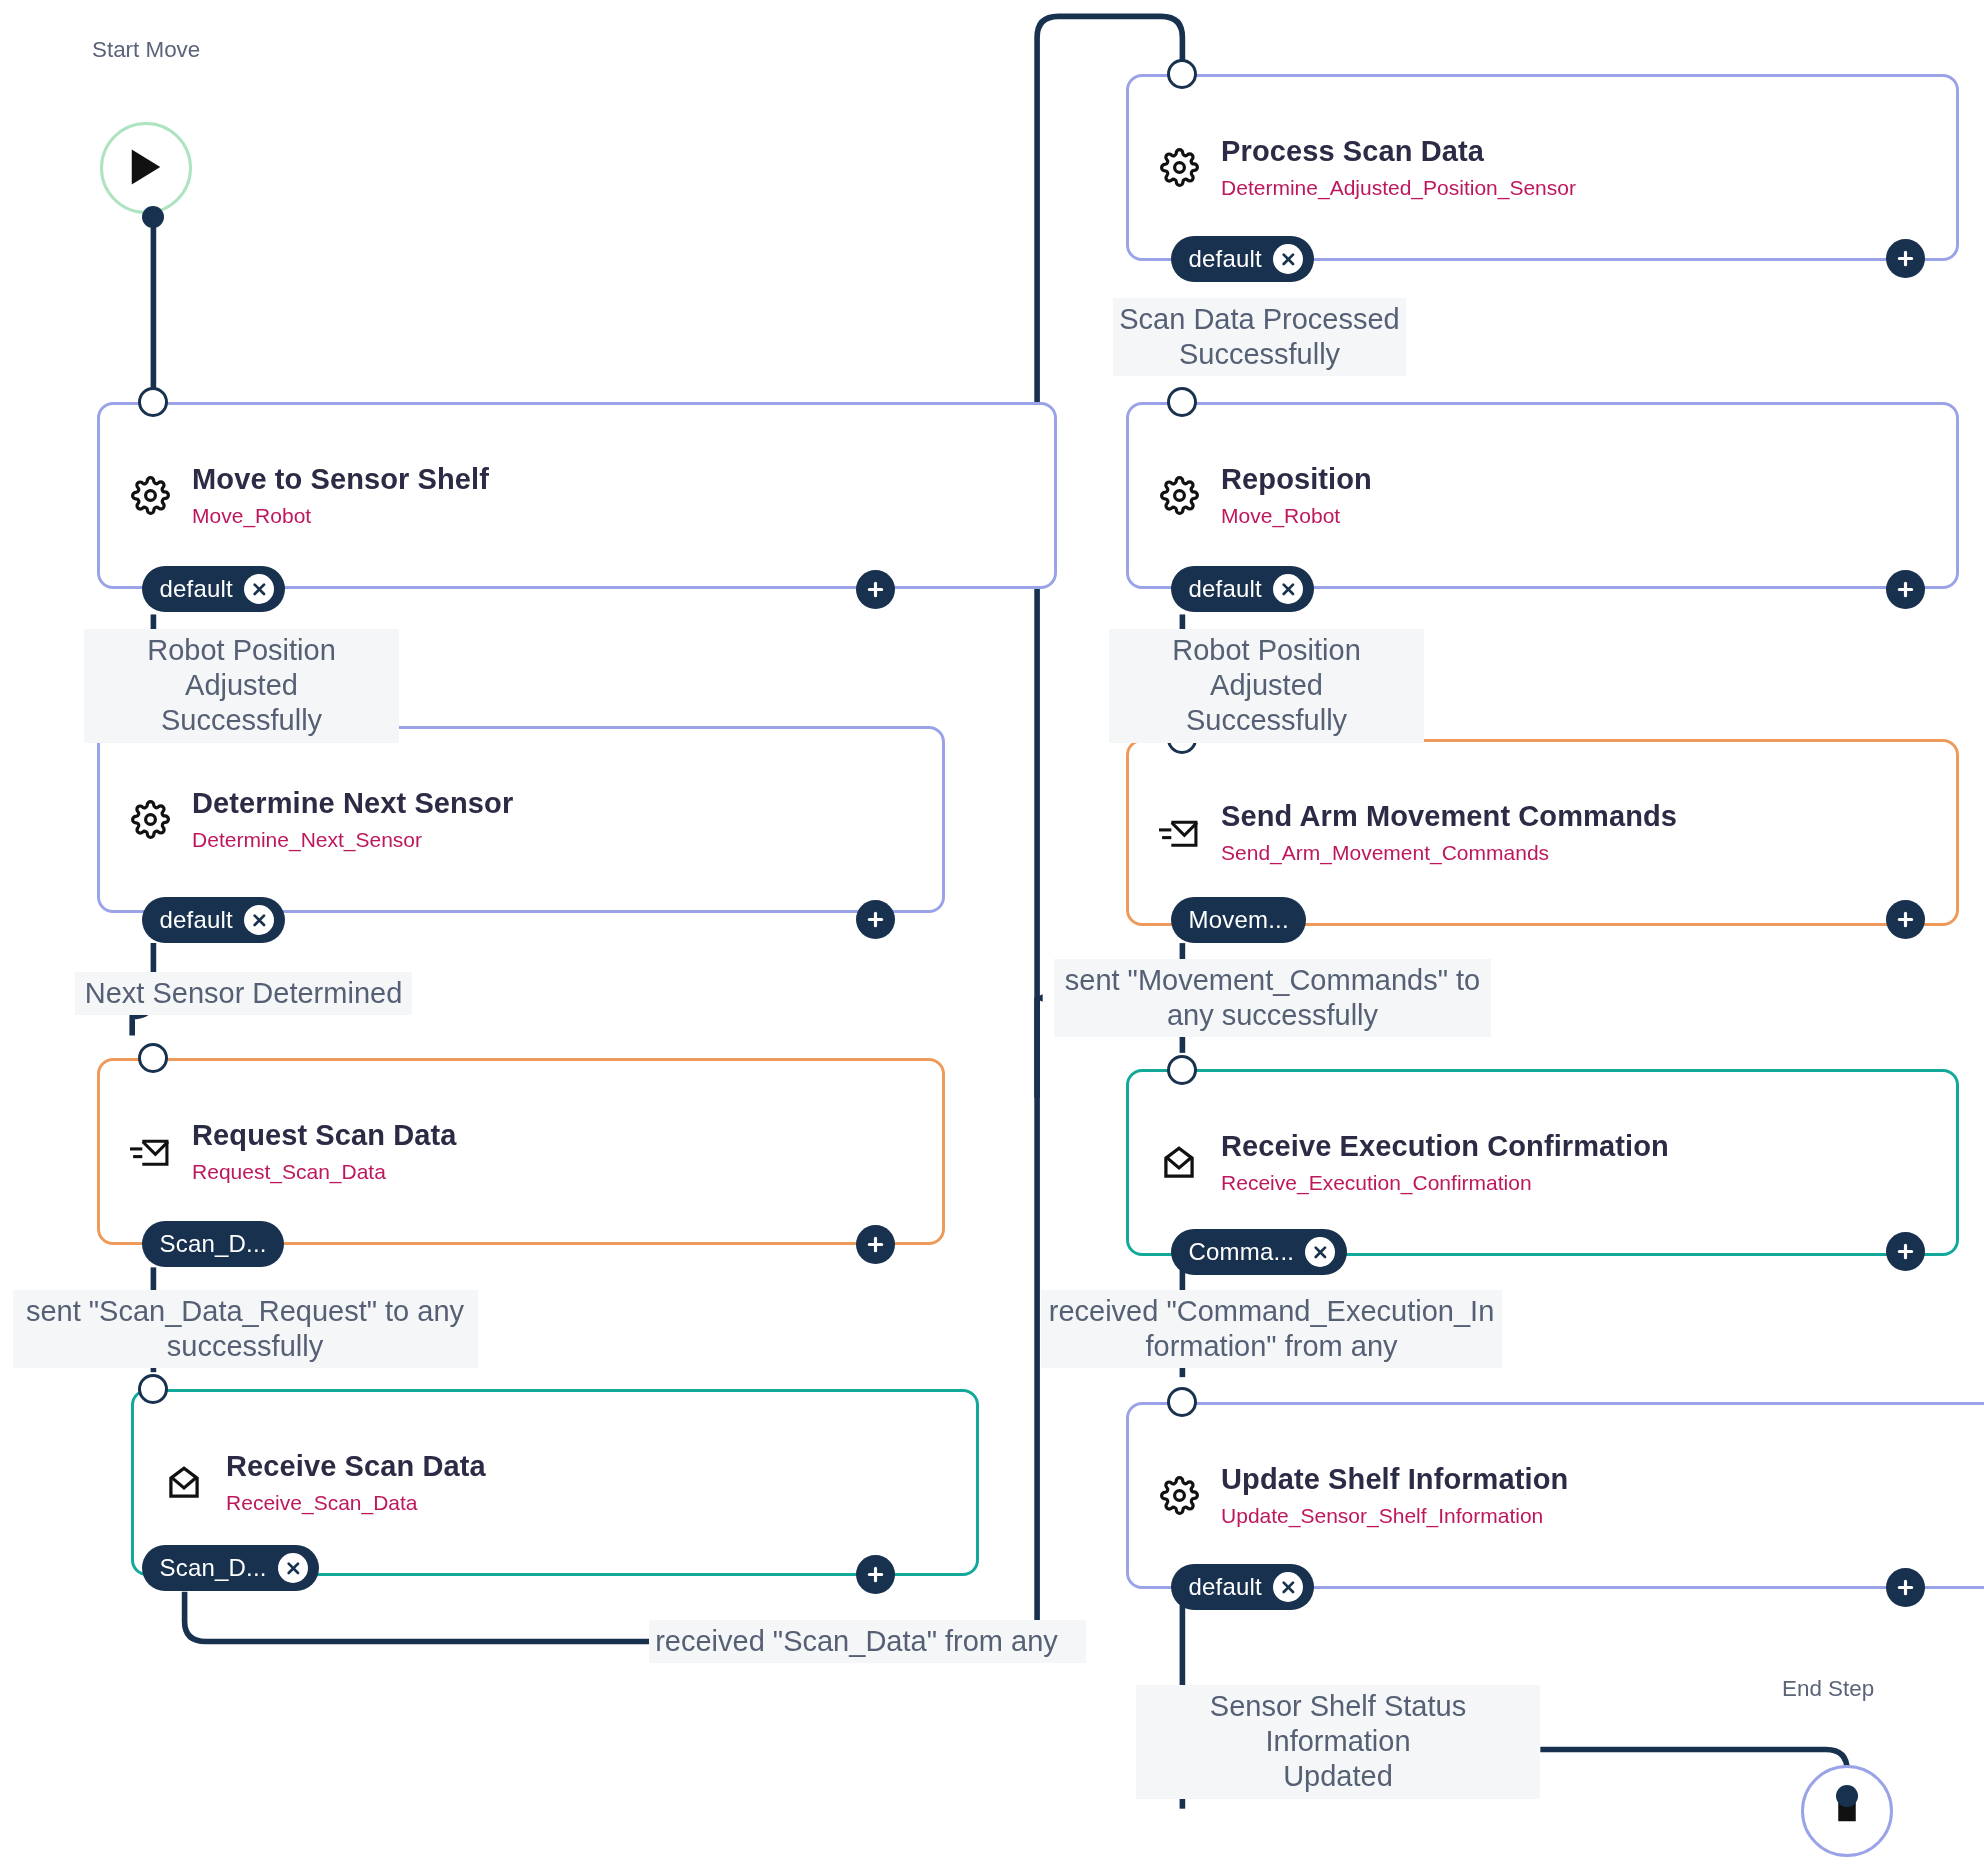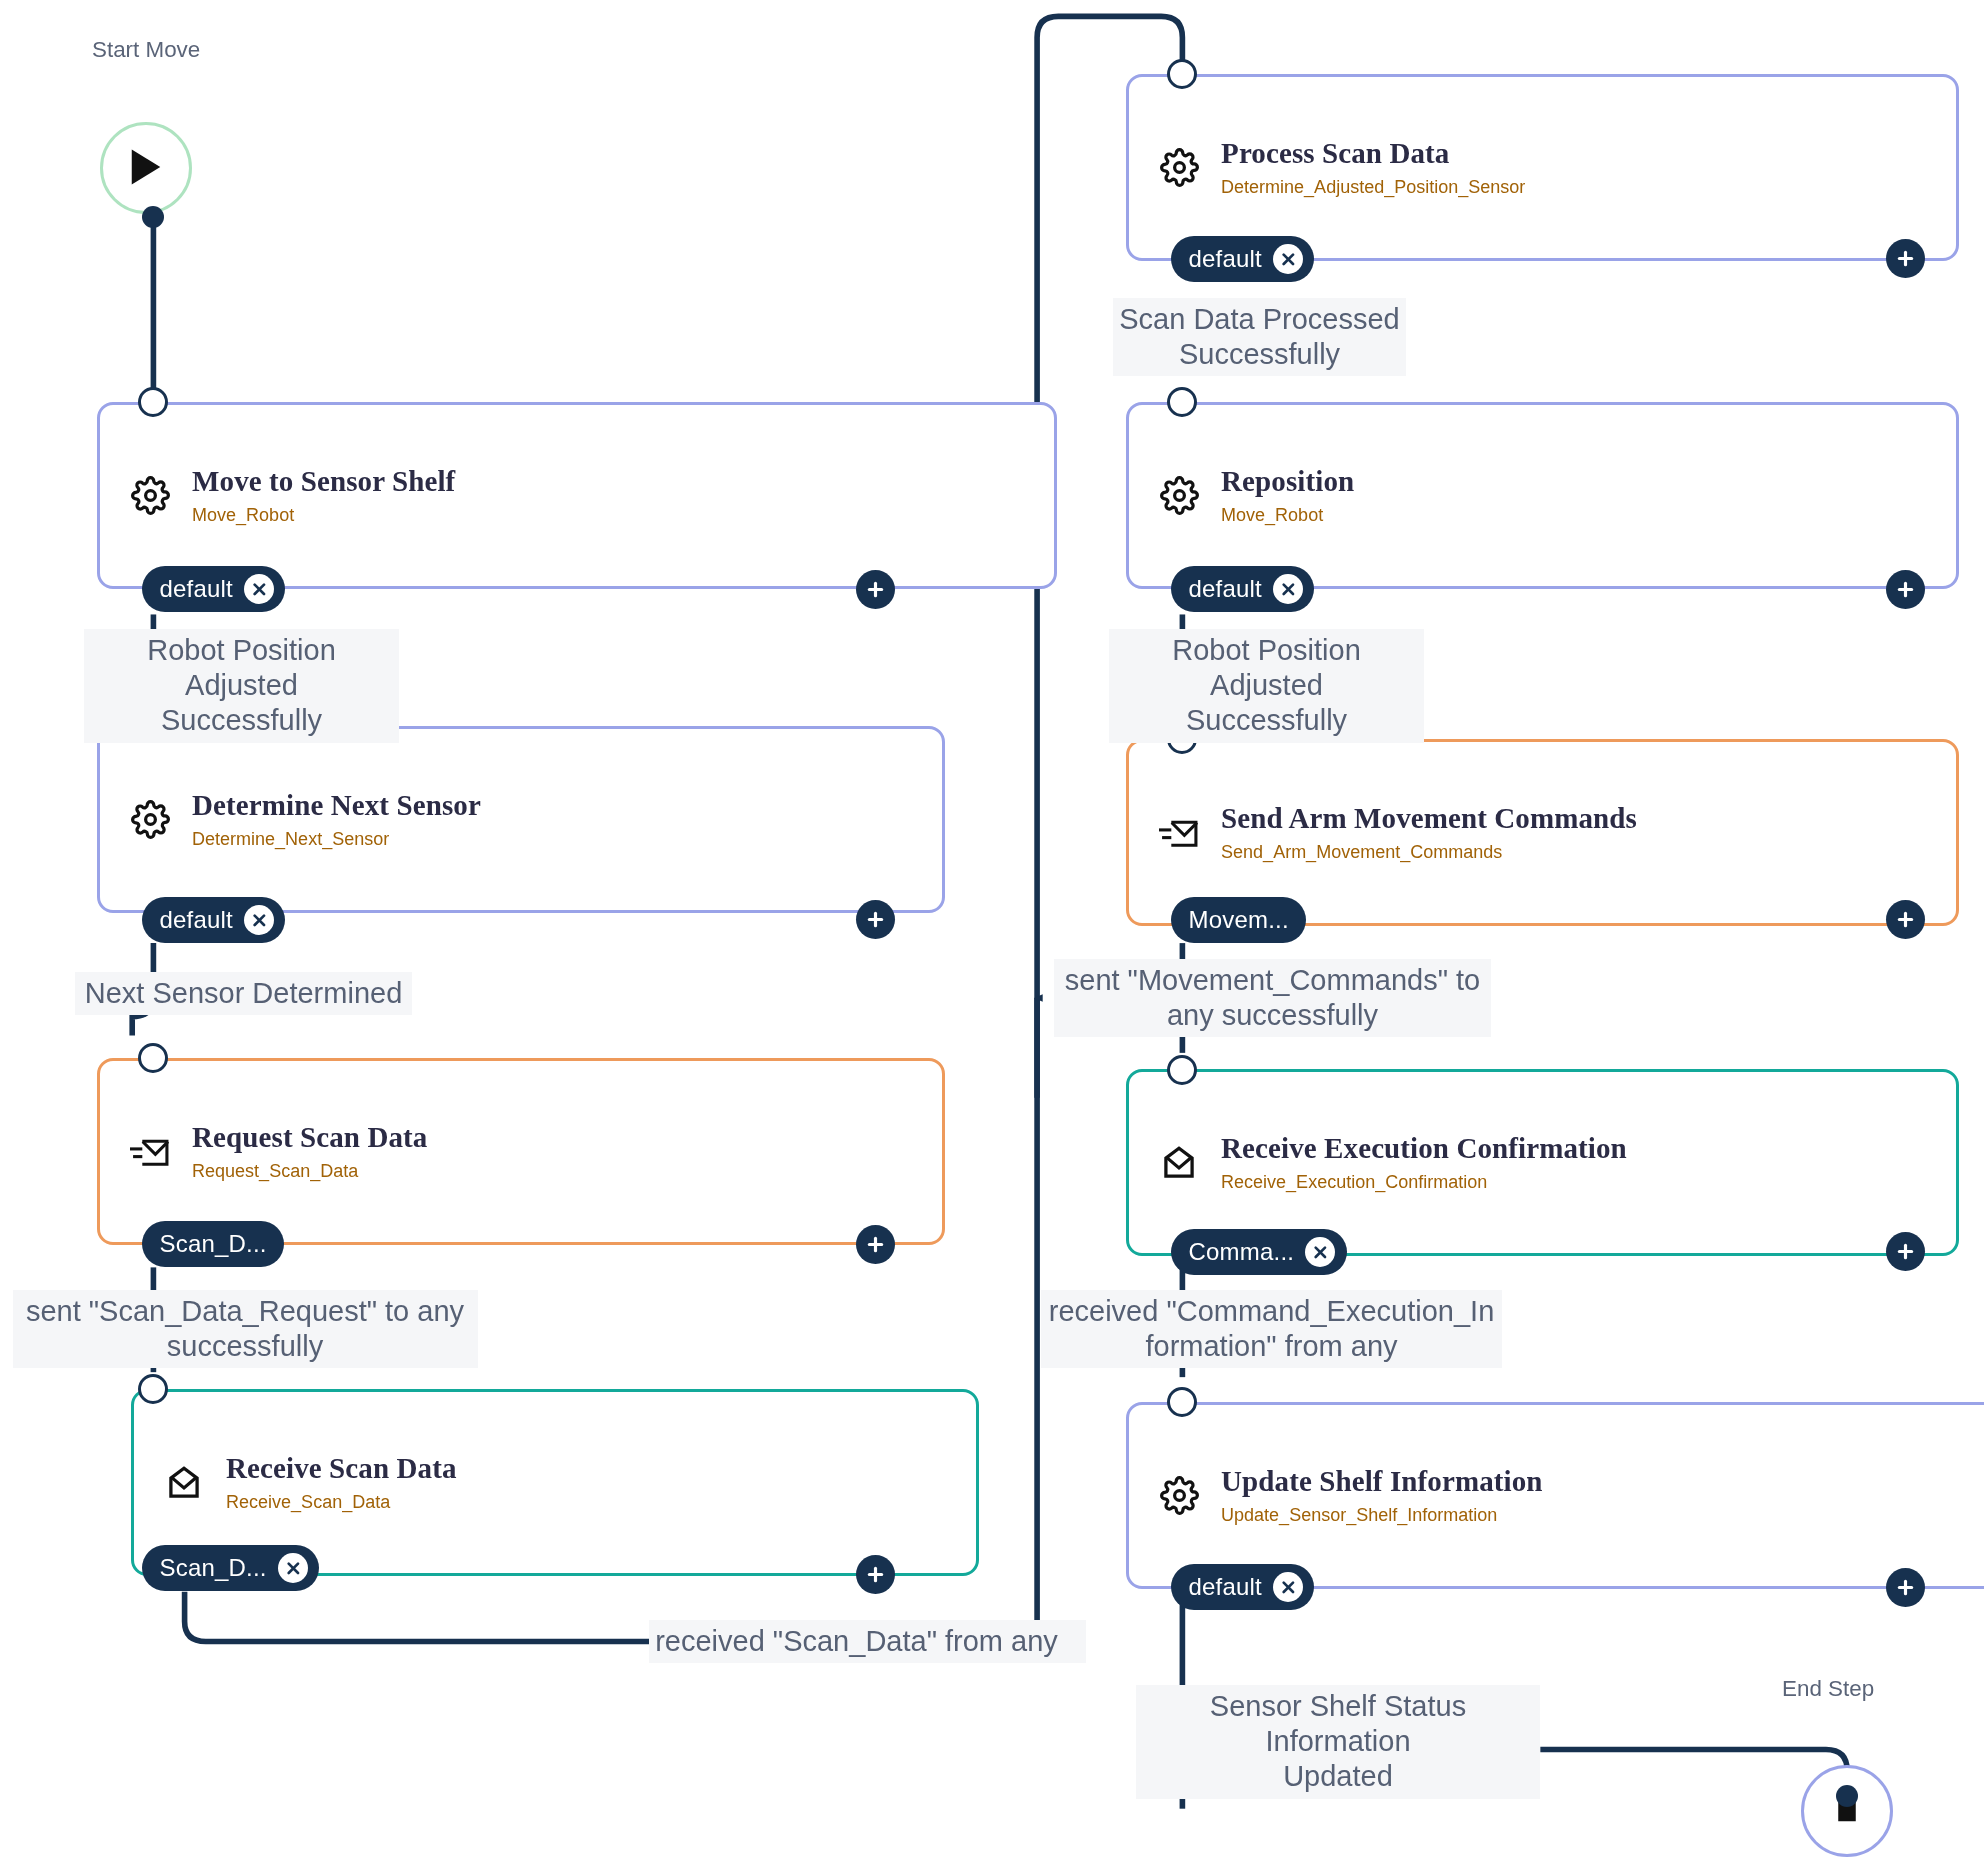--- a/index.html
+++ b/index.html
@@ -58,24 +58,24 @@
     pointer-events:none;
   }
   .node-icon{
     width:46px;height:46px;flex:0 0 46px;
     display:flex;align-items:center;justify-content:center;
     margin-right:18.7px;
   }
   .node-text{display:flex;flex-direction:column;justify-content:center;}
   .node-title{
     font-size:29px;font-weight:bold;color:#2b2b45;
-    line-height:1.18;letter-spacing:0.1px;white-space:nowrap;font-family:Liberation Serif, serif;
+    line-height:1.18;letter-spacing:0.1px;white-space:nowrap;
   }
   .node-sub{
-    font-size:18px;color:#a16207;line-height:1.25;
+    font-size:21px;color:#be185d;line-height:1.25;
     margin-top:6.2px;white-space:nowrap;
   }
 
   
   .in-port{
     position:absolute;z-index:5;
     width:30px;height:30px;border-radius:50%;
     background:#ffffff;border:3.1px solid #17314f;
     box-sizing:border-box;
   }

